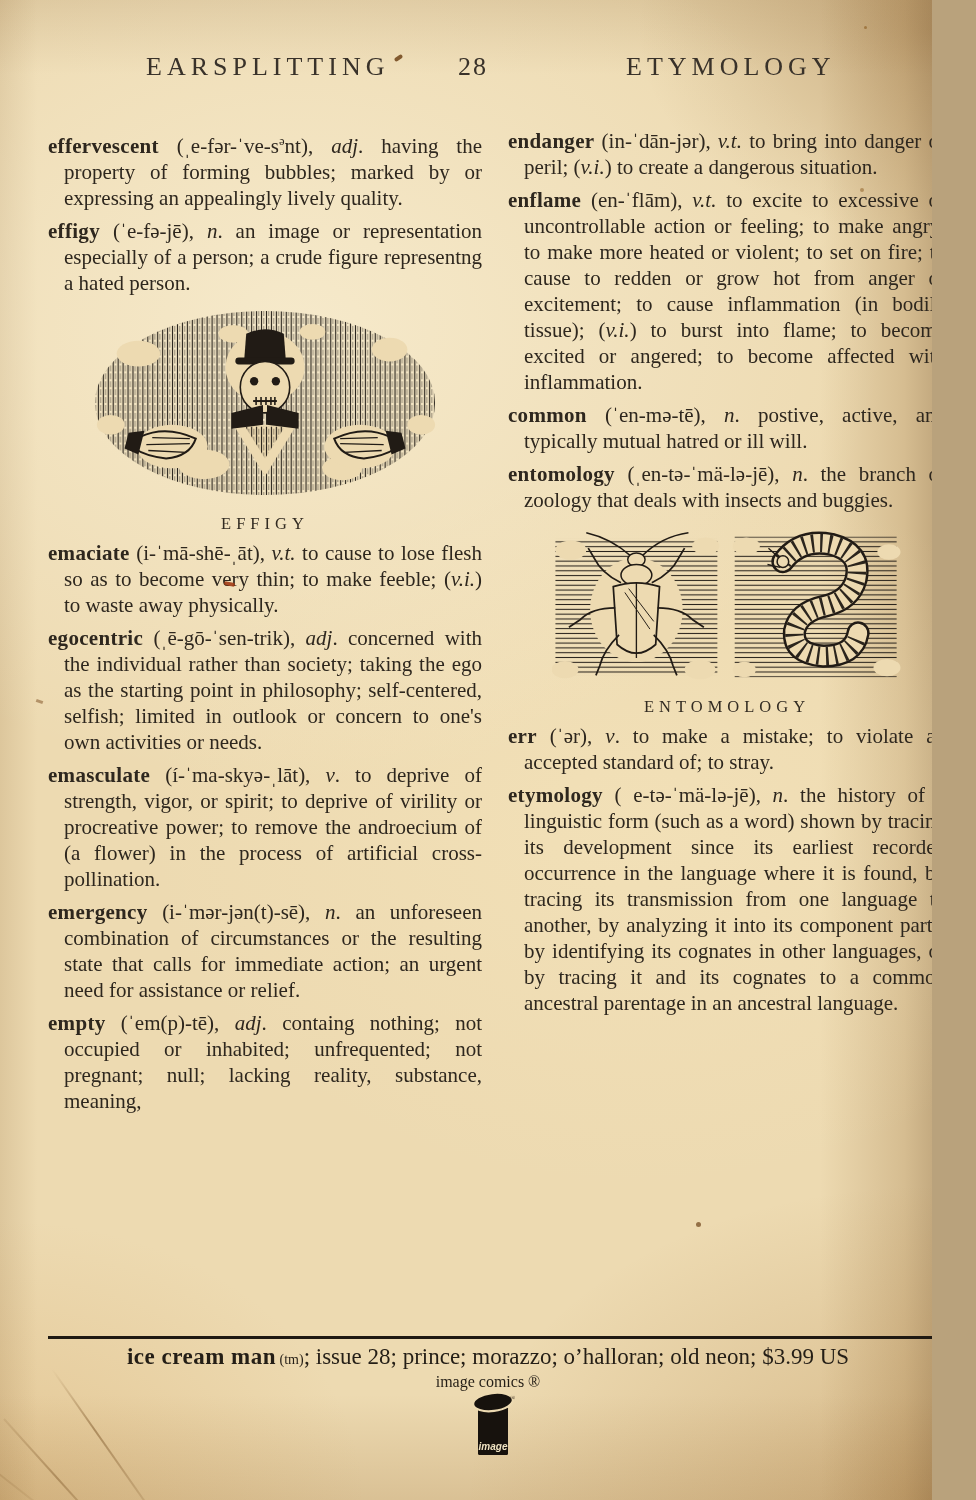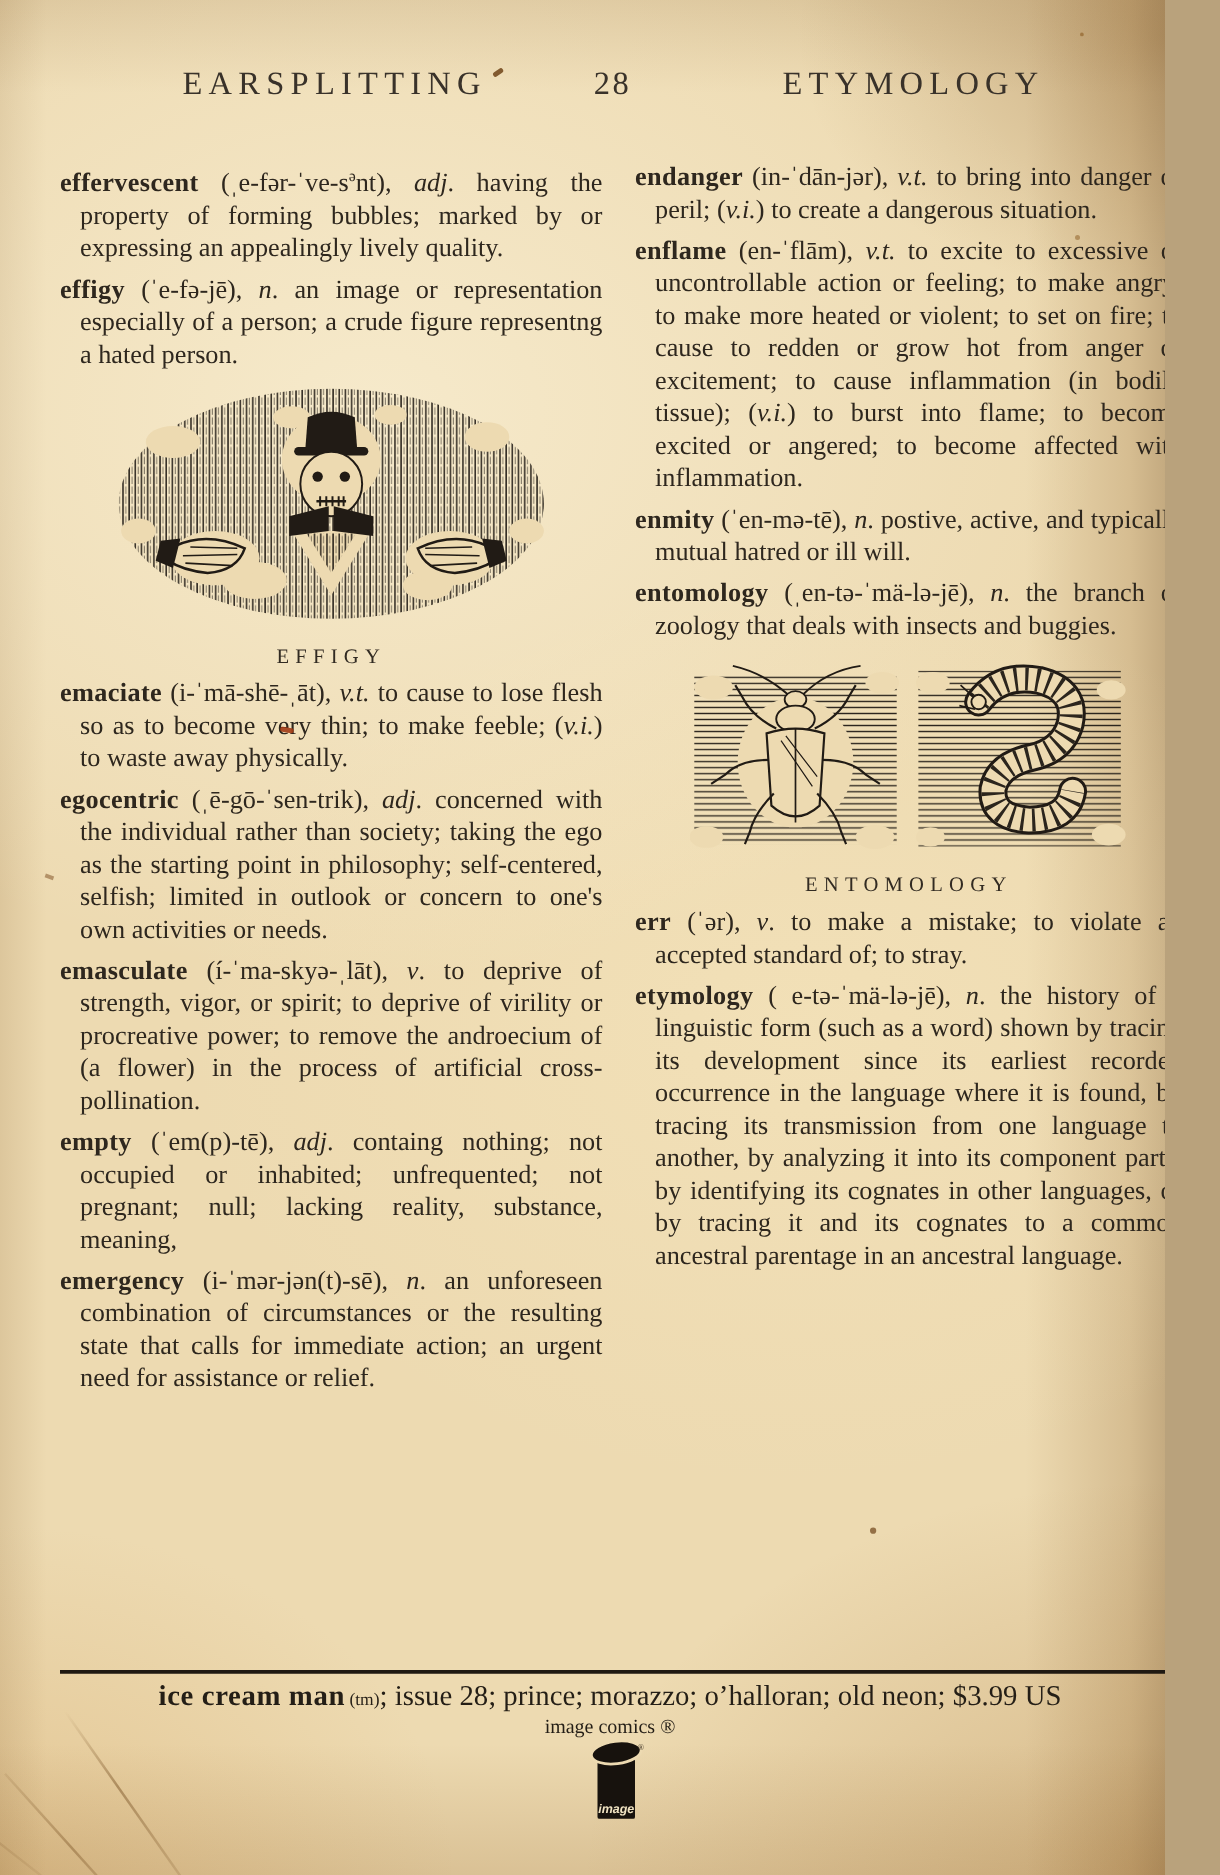--- a/index.html
+++ b/index.html
@@ -14,21 +14,21 @@
       linear-gradient(to right, rgba(120,78,28,0.14), rgba(120,78,28,0) 4%),
       linear-gradient(to right, rgba(120,78,28,0) 88%, rgba(131,85,30,0.22) 97%, rgba(110,70,25,0.32) 100%),
       linear-gradient(to bottom, rgba(120,78,28,0.15), rgba(120,78,28,0) 5%, rgba(120,78,28,0) 93%, rgba(140,92,35,0.20) 100%),
       radial-gradient(420px 300px at 100% 2%, rgba(125,80,30,0.30), rgba(125,80,30,0) 70%),
       radial-gradient(520px 400px at 0% 100%, rgba(210,165,100,0.38), rgba(210,165,100,0) 70%),
       radial-gradient(620px 420px at 100% 100%, rgba(160,108,45,0.30), rgba(160,108,45,0) 75%);
   }
   
   .hdr span { position:absolute; top:52px; font-size:26px; letter-spacing:5px; color:#39322a; }
   .hdr .h-left  { left:146px; }
-  .hdr .h-num   { left:458px; width:64px; text-align:center; letter-spacing:2px; }
+  .hdr .h-num   { left:458px; width:64px; text-align:left; letter-spacing:2px; }
   .hdr .h-right { left:626px; }
   
   .col { position:absolute; top:128px; height:1205px; overflow:hidden; }
   .col-left  { left:48px;  width:434px; }
   .col-right { left:508px; width:438px; }
   .entry {
     font-size:21px; line-height:26px; text-align:justify;
     padding-left:16px; text-indent:-16px; margin:0 0 7px 0;
     color:#2e271e;
   }
@@ -120,27 +120,27 @@
     <g>
       <path d="M306 130 Q280 118 250 132 Q256 150 280 152 Q300 150 312 142 Z" fill="#eddab1" stroke="#211b15" stroke-width="2"></path>
       <path d="M300 138 L256 137 M298 144 L260 146 M294 131 L256 132" stroke="#211b15" stroke-width="1.3" fill="none"></path>
       <path d="M318 126 L302 124 L308 148 L322 142 Z" fill="#211b15"></path>
     </g>
   </svg>
 <figcaption class="figcap">EFFIGY</figcaption></figure>
       <div class="entry"><span class="hw">emaciate</span><span> (i-ˈmā-shē-ˌāt), </span><span class="it">v.t.</span><span> to cause to lose flesh so as to become very thin; to make feeble; (</span><span class="it">v.i.</span><span>) to waste away physically.</span></div>
       <div class="entry"><span class="hw">egocentric</span><span> (ˌē-gō-ˈsen-trik), </span><span class="it">adj</span><span>. concerned with the individual rather than society; taking the ego as the starting point in philosophy; self-centered, selfish; limited in outlook or concern to one's own activities or needs.</span></div>
       <div class="entry"><span class="hw">emasculate</span><span> (í-ˈma-skyə-ˌlāt), </span><span class="it">v</span><span>. to deprive of strength, vigor, or spirit; to deprive of virility or procreative power; to remove the androecium of (a flower) in the process of artificial cross-pollination.</span></div>
+      <div class="entry"><span class="hw">emergency</span><span> (i-ˈmər-jən(t)-sē), </span><span class="it">n</span><span>. an unforeseen combination of circumstances or the resulting state that calls for immediate action; an urgent need for assistance or relief.</span></div>
       <div class="entry"><span class="hw">empty</span><span> (ˈem(p)-tē), </span><span class="it">adj</span><span>. containg nothing; not occupied or inhabited; unfrequented; not pregnant; null; lacking reality, substance, meaning,</span></div>
-      <div class="entry"><span class="hw">emergency</span><span> (i-ˈmər-jən(t)-sē), </span><span class="it">n</span><span>. an unforeseen combination of circumstances or the resulting state that calls for immediate action; an urgent need for assistance or relief.</span></div>
     </div>
   <div class="col col-right">
       <div class="entry"><span class="hw">endanger</span><span> (in-ˈdān-jər), </span><span class="it">v.t.</span><span> to bring into danger or peril; (</span><span class="it">v.i.</span><span>) to create a dangerous situation.</span></div>
       <div class="entry"><span class="hw">enflame</span><span> (en-ˈflām), </span><span class="it">v.t.</span><span> to excite to excessive or uncontrollable action or feeling; to make angry; to make more heated or violent; to set on fire; to cause to redden or grow hot from anger or excitement; to cause inflammation (in bodily tissue); (</span><span class="it">v.i.</span><span>) to burst into flame; to become excited or angered; to become affected with inflammation.</span></div>
-      <div class="entry"><span class="hw">enmity</span><span> (ˈen-mə-tē), </span><span class="it">n</span><span>. postive, active, and typically mutual hatred or ill will.</span></div>
+      <div class="entry"><span class="hw">common</span><span> (ˈen-mə-tē), </span><span class="it">n</span><span>. postive, active, and typically mutual hatred or ill will.</span></div>
       <div class="entry"><span class="hw">entomology</span><span> (ˌen-tə-ˈmä-lə-jē), </span><span class="it">n</span><span>. the branch of zoology that deals with insects and buggies.</span></div>
       <figure class="fig">
   <svg width="350" height="160" viewBox="0 0 360 166">
     <defs>
       <pattern id="hl" width="8" height="5" patternUnits="userSpaceOnUse">
         <line x1="0" y1="2.5" x2="8" y2="2.5" stroke="#28221b" stroke-width="1.1"></line>
       </pattern>
     </defs>
     <rect x="2" y="14" width="168" height="142" fill="url(#hl)"></rect>
     <ellipse cx="18" cy="26" rx="16" ry="10" fill="#eddab1"></ellipse>

